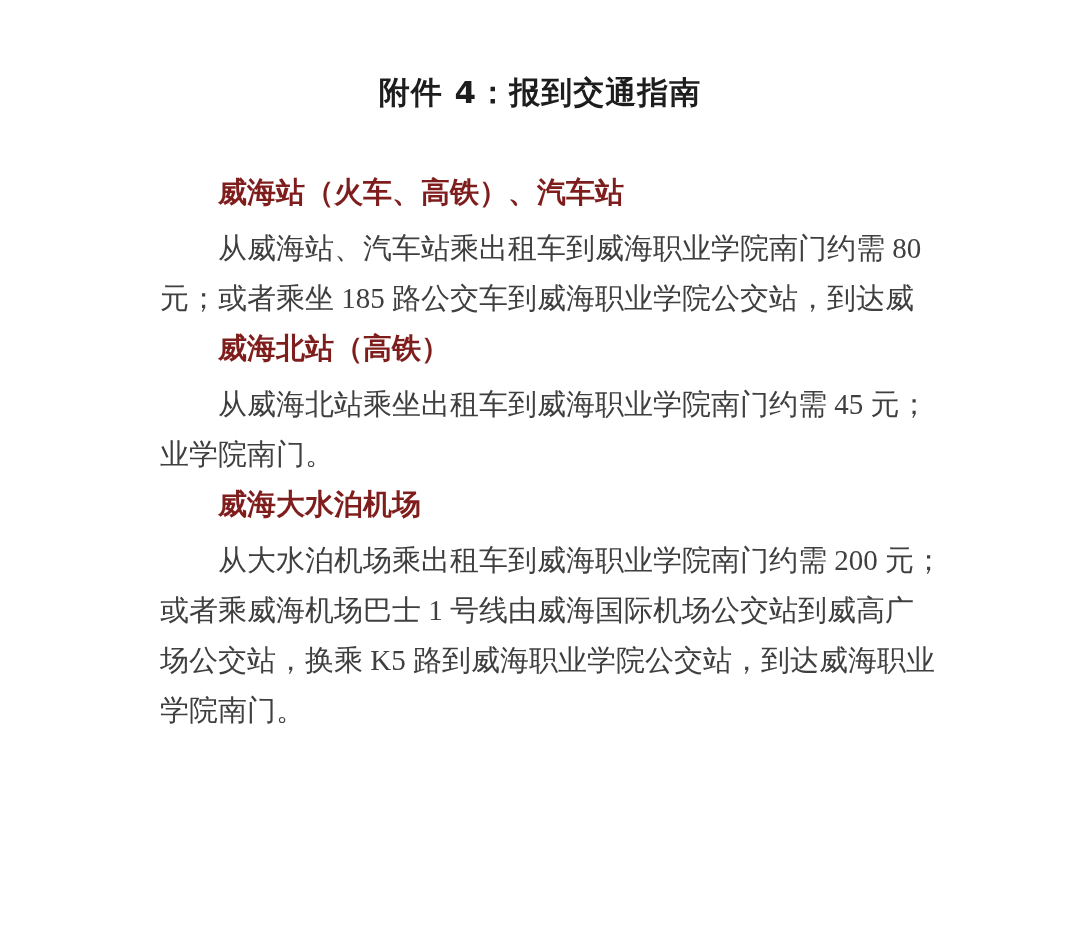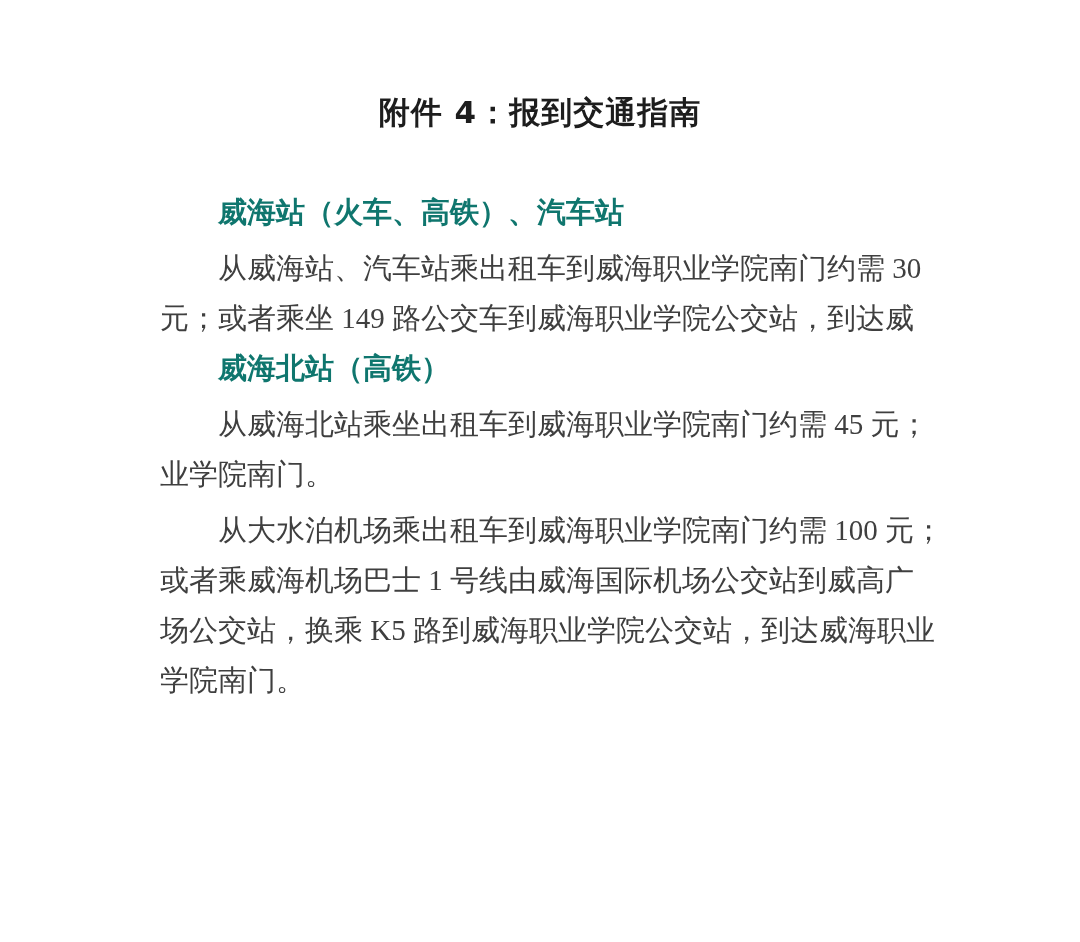--- a/index.html
+++ b/index.html
@@ -13,40 +13,40 @@
   .page {
     position: relative;
     width: 1080px;
     height: 942px;
     background: #ffffff;
     font-family: "Liberation Serif", "DejaVu Serif", serif;
   }
   .doc {
     position: absolute;
     left: 160px;
-    top: 87px;
+    top: 67px;
     width: 760px;
     color: #3f3f3f;
   }
   .doc-title {
     text-align: center;
     font-family: "DejaVu Sans", "Liberation Sans", sans-serif;
     font-weight: bold;
     font-size: 31px;
     line-height: 50px;
     letter-spacing: 1px;
     color: #1d1d1d;
     margin: 0 0 50px 0;
     white-space: nowrap;
   }
   .section-heading {
     font-weight: bold;
     font-size: 29px;
     line-height: 50px;
-    color: #0f766e;
+    color: #7f1d1d;
     text-indent: 58px;
     white-space: nowrap;
     margin: 0;
   }
   .para {
     margin: 6px 0 0 0;
     font-size: 29px;
     line-height: 50px;
     color: #3f3f3f;
   }
@@ -60,31 +60,32 @@
 </head>
 <body>
 
 <div class="page">
   <div class="doc">
 
     <div class="doc-title">附件 4：报到交通指南</div>
 
     <div class="section-heading">威海站（火车、高铁）、汽车站</div>
     <div class="para">
-      <div class="line first">从威海站、汽车站乘出租车到威海职业学院南门约需 30</div>
-      <div class="line">元；或者乘坐 149 路公交车到威海职业学院公交站，到达威</div>
+      <div class="line first">从威海站、汽车站乘出租车到威海职业学院南门约需 80</div>
+      <div class="line">元；或者乘坐 185 路公交车到威海职业学院公交站，到达威</div>
     </div>
 
     <div class="section-heading">威海北站（高铁）</div>
     <div class="para">
       <div class="line first">从威海北站乘坐出租车到威海职业学院南门约需 45 元；</div>
       <div class="line">业学院南门。</div>
     </div>
 
+    <div class="section-heading">威海大水泊机场</div>
     <div class="para">
-      <div class="line first">从大水泊机场乘出租车到威海职业学院南门约需 100 元；</div>
+      <div class="line first">从大水泊机场乘出租车到威海职业学院南门约需 200 元；</div>
       <div class="line">或者乘威海机场巴士 1 号线由威海国际机场公交站到威高广</div>
       <div class="line">场公交站，换乘 K5 路到威海职业学院公交站，到达威海职业</div>
       <div class="line">学院南门。</div>
     </div>
 
   </div>
 </div>
 
 </body></html>

